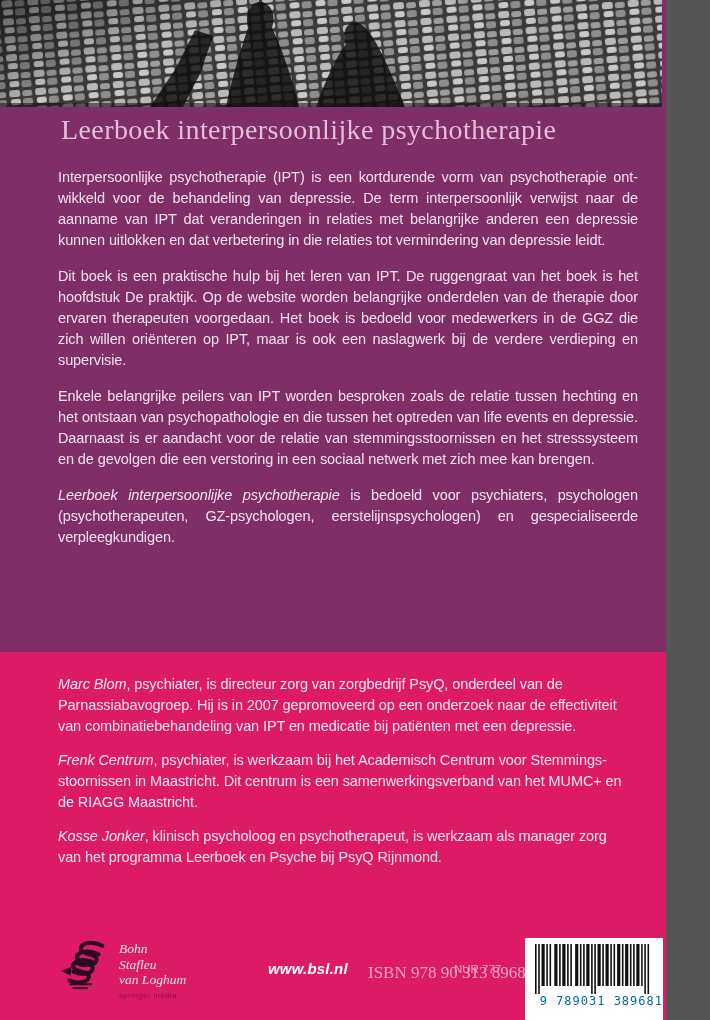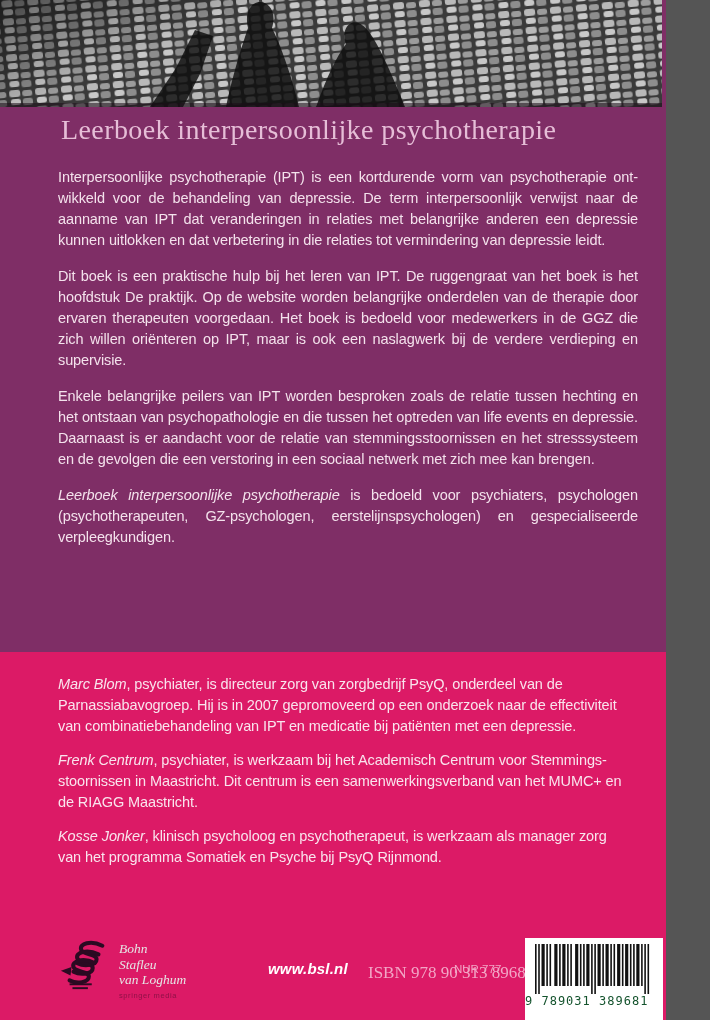--- a/index.html
+++ b/index.html
@@ -120,25 +120,25 @@
   }
   .barcode-bars {
     position: absolute;
     left: 10px; top: 6px;
     width: 118px; height: 52px;
   }
   .barcode-digits {
     position: absolute;
     left: 0; top: 56px;
     width: 100%;
-    text-align: left;
+    text-align: right;
     font-family: "DejaVu Sans Mono", monospace;
     font-size: 12px;
     letter-spacing: 1px;
-    color: #14532d;
+    color: #0369a1;
   }
 </style>
 </head>
 <body>
 
 <div class="cover">
 
   <svg class="photo" viewBox="0 0 662 107" preserveAspectRatio="none" aria-hidden="true">
     <defs>
       <pattern id="stones" width="26" height="18" patternUnits="userSpaceOnUse" patternTransform="rotate(-5)">
@@ -173,21 +173,21 @@
     <p><span>Dit boek is een praktische hulp bij het leren van IPT. De ruggengraat van het boek is het hoofdstuk De praktijk. Op de website worden belangrijke onderdelen van de therapie door ervaren therapeuten voorgedaan. Het boek is bedoeld voor medewerkers in de GGZ die zich willen oriënteren op IPT, maar is ook een naslagwerk bij de verdere ver­dieping en supervisie.</span><span class="em"></span><span></span></p>
     <p><span>Enkele belangrijke peilers van IPT worden besproken zoals de relatie tussen hechting en het ontstaan van psychopathologie en die tussen het optreden van life events en depressie. Daarnaast is er aandacht voor de relatie van stemmingsstoornissen en het stresssysteem en de gevolgen die een verstoring in een sociaal netwerk met zich mee kan brengen.</span><span class="em"></span><span></span></p>
     <p><span></span><span class="em">Leerboek interpersoonlijke psychotherapie</span><span> is bedoeld voor psychiaters, psychologen (psychotherapeuten, GZ-psychologen, eerstelijnspsychologen) en gespecialiseerde verpleegkundigen.</span></p>
   </div>
 
   <div class="authors-panel">
 
     <div class="authors">
       <p><span class="em">Marc Blom</span><span>, psychiater, is directeur zorg van zorgbedrijf PsyQ, onderdeel van de Parnassiabavogroep. Hij is in 2007 gepromoveerd op een onderzoek naar de effectiviteit van combinatiebehandeling van IPT en medicatie bij patiënten met een depressie.</span></p>
       <p><span class="em">Frenk Centrum</span><span>, psychiater, is werkzaam bij het Academisch Centrum voor Stemmings­stoornissen in Maastricht. Dit centrum is een samenwerkingsverband van het MUMC+ en de RIAGG Maastricht.</span></p>
-      <p><span class="em">Kosse Jonker</span><span>, klinisch psycholoog en psychotherapeut, is werkzaam als manager zorg van het programma Somatiek en Psyche bij PsyQ Rijnmond.</span></p>
+      <p><span class="em">Kosse Jonker</span><span>, klinisch psycholoog en psychotherapeut, is werkzaam als manager zorg van het programma Leerboek en Psyche bij PsyQ Rijnmond.</span></p>
     </div>
 
     <svg class="publisher-logo" viewBox="0 0 56 54" aria-hidden="true">
       <g fill="none" stroke="#2b0a22" stroke-width="4.2" stroke-linecap="round">
         <path d="M46 7 C34 1 22 5 24 11 C26 17 40 15 40 21 C40 27 28 29 20 25"></path>
         <path d="M42 16 C30 10 18 14 20 20 C22 26 36 24 36 30 C36 36 24 38 16 34"></path>
         <path d="M38 25 C26 19 14 23 16 29 C18 35 32 33 32 39 C32 45 20 47 12 43"></path>
       </g>
       <polygon points="3,33 14,29 13,38" fill="#2b0a22"></polygon>
       <g stroke="#2b0a22" stroke-width="2">

